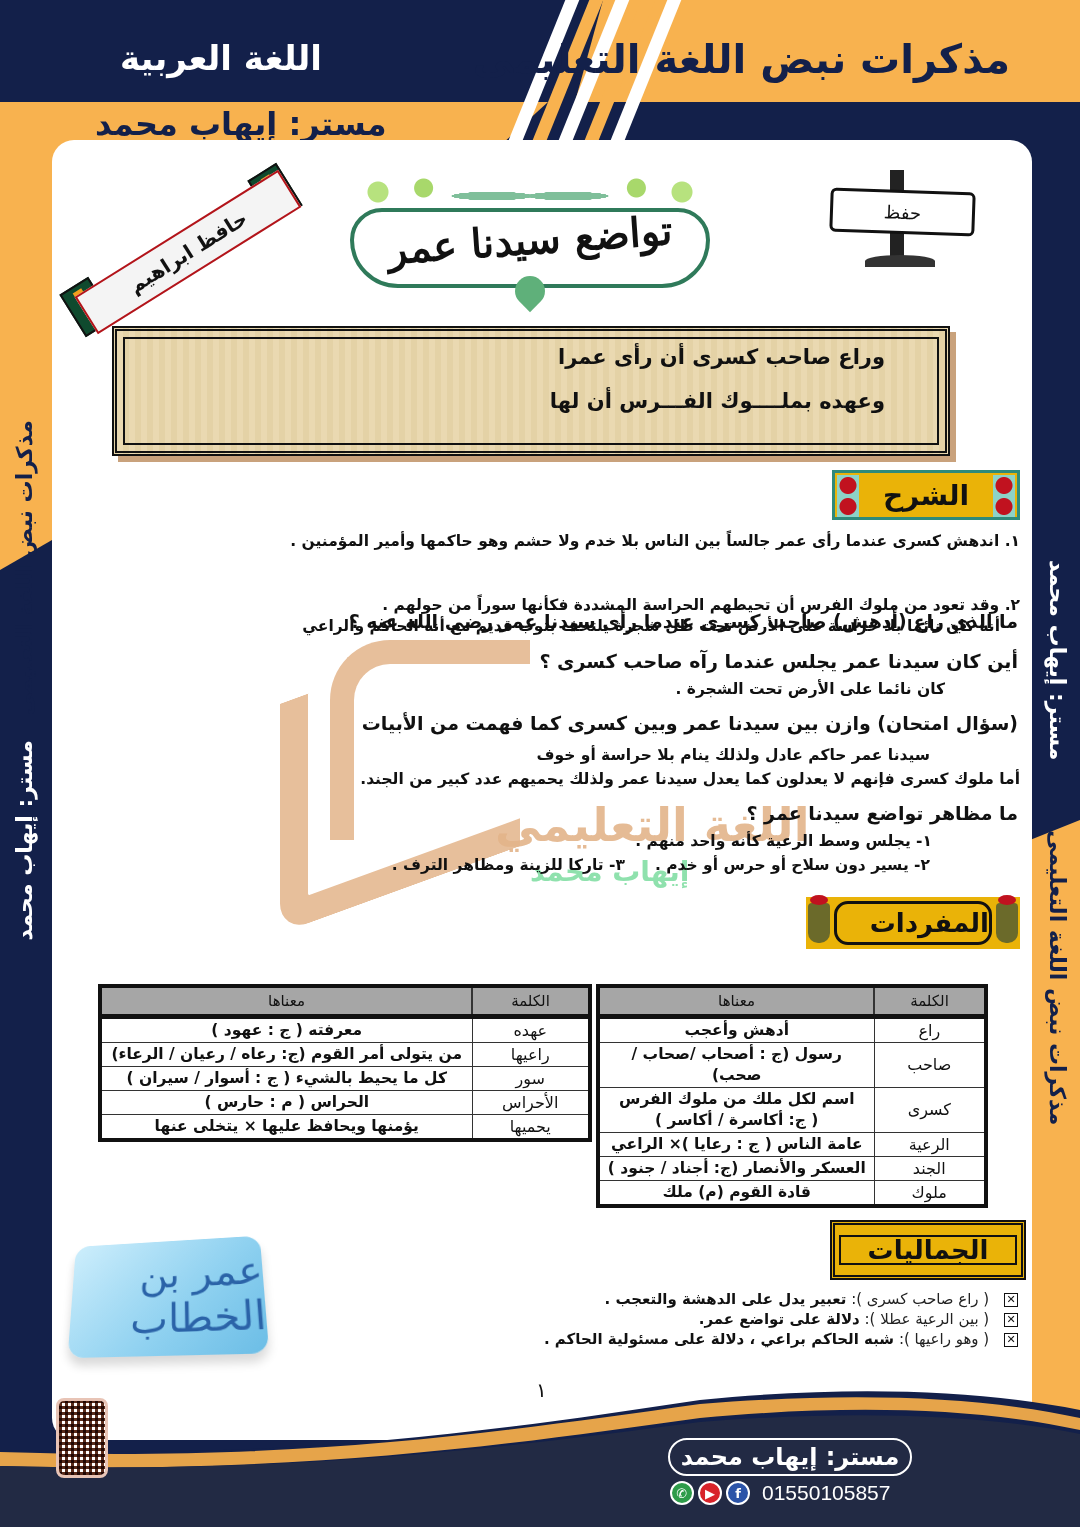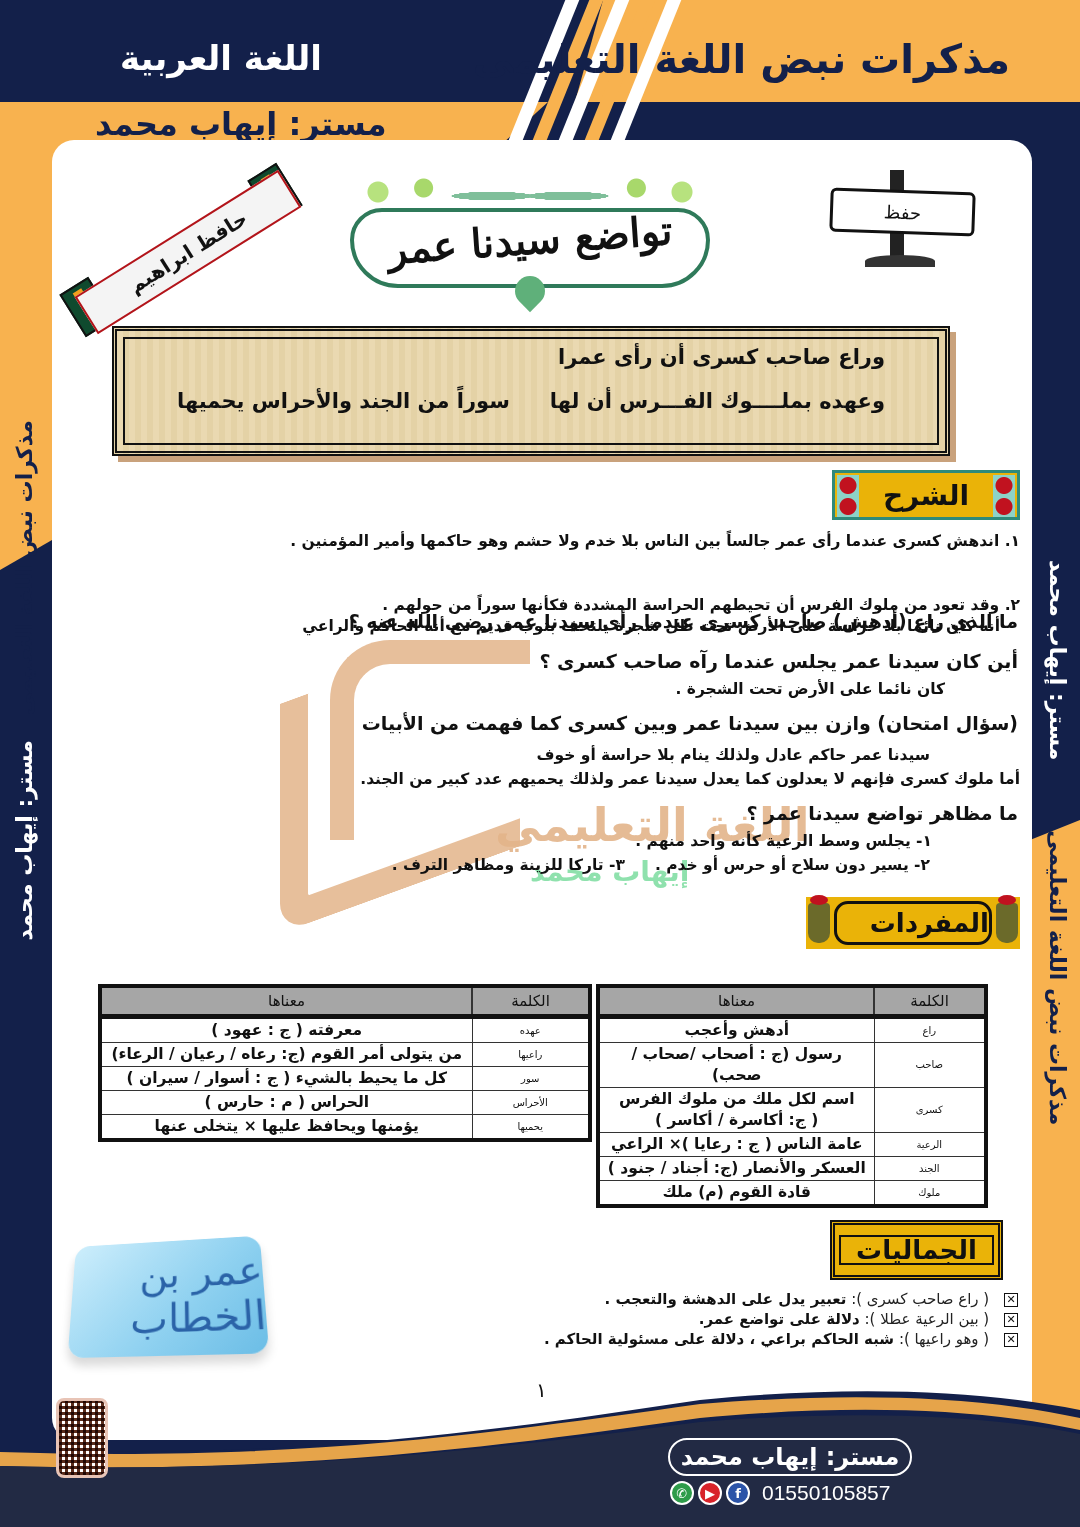--- a/index.html
+++ b/index.html
@@ -126,21 +126,21 @@
                 radial-gradient(circle at 50% 75%, #c1121f 8px, transparent 9px), #8dd3c7;
   }
   .badge-explain::before { left:2px; } .badge-explain::after { right:2px; }
 
   .badge-vocab { left:806px; top:897px; width:214px; height:52px; font-size:26px; }
   .badge-vocab .scroll { position:absolute; left:28px; right:28px; top:4px; bottom:4px; border:3px solid #111; border-radius:14px; display:flex; align-items:center; justify-content:flex-start; }
   .badge-vocab .vase { position:absolute; top:6px; width:22px; height:40px; background:#6b6a2a; border-radius:4px 4px 10px 10px; }
   .badge-vocab .vase::before { content:""; position:absolute; left:2px; top:-8px; width:18px; height:10px; background:#c1121f; border-radius:50%; }
   .badge-vocab .v1 { left:2px; } .badge-vocab .v2 { right:2px; }
 
-  .badge-rhet { left:830px; top:1220px; width:173px; height:60px; border:5px double #111; font-size:26px; }
+  .badge-rhet { left:830px; top:1220px; width:196px; height:60px; border:5px double #111; font-size:26px; }
   .badge-rhet .inner { position:absolute; left:4px; right:4px; top:10px; bottom:10px; border:2px solid #111; display:flex; align-items:center; justify-content:center; }
 
   
   .rtl { direction: rtl; text-align: right; }
   .expl { position:absolute; right:60px; width:760px; font-size:15.5px; font-weight:bold; }
   .expl-1 { top:532px; }
   .expl-2 { top:556px;margin-top:40px; }
   .q { position:absolute; right:62px; font-size:19px; font-weight:900; }
   .a { position:absolute; font-size:15.5px; font-weight:bold; }
   .q1 { top:610px;margin-left:8px; }
@@ -165,21 +165,21 @@
 
   
   .vtable {
     position:absolute; top:984px; border:4px solid #111; border-collapse:collapse; direction:rtl; background:rgba(255,255,255,0.85);
   }
   .vtable th {
     background:#a6a6a6; font-weight:normal; font-size:15px; height:30px; border:2px solid #333;
     border-bottom:5px solid #111; text-align:center;
   }
   .vtable td { border:1.5px solid #333; font-size:15.5px; font-weight:bold; text-align:center; padding:1px 6px; line-height:21px; }
-  .vtable td.word { font-weight:normal; font-size:10px; }
+  .vtable td.word { font-weight:normal; font-size:16px; }
   .vt-right { left:596px; width:392px; }
   .vt-right col.c-word { width:112px; }
   .vt-left { left:98px; width:494px; }
   .vt-left col.c-word { width:118px; }
 
   
   .rhet { position:absolute; right:62px; width:520px; font-size:15px; direction:rtl; text-align:right; }
   .rhet-1 { top:1290px; } .rhet-2 { top:1310px; } .rhet-3 { top:1330px; }
   .rhet .box { display:inline-block; width:14px; height:14px; border:1.5px solid #111; font-size:11px; line-height:11px; text-align:center; margin-left:10px; font-weight:bold; vertical-align:middle; }
   .rhet .key { font-weight:normal; color:#222; }
@@ -271,21 +271,20 @@
   <div class="grass"></div>
 </div>
 
 <div class="poem-box">
   <div class="poem-inner"></div>
   <div class="poem-row r1">
     <span>وراع صاحب كسرى أن رأى عمرا</span>
   </div>
   <div class="poem-row r2">
     <span>وعهده بملــــوك الفـــرس أن لها</span>
-    <span>سوراً من الجند والأحراس يحميها</span>
   </div>
 </div>
 
 <div class="badge badge-explain">
   <span>الشرح</span>
 </div>
 
 <div class="expl expl-1 rtl">١.  اندهش كسرى عندما رأى عمر جالساً بين الناس بلا خدم ولا حشم وهو حاكمها وأمير المؤمنين .</div>
 <div class="expl expl-2 rtl">٢.  وقد تعود من ملوك الفرس أن تحيطهم الحراسة المشددة فكأنها سوراً من حولهم .</div>
 

